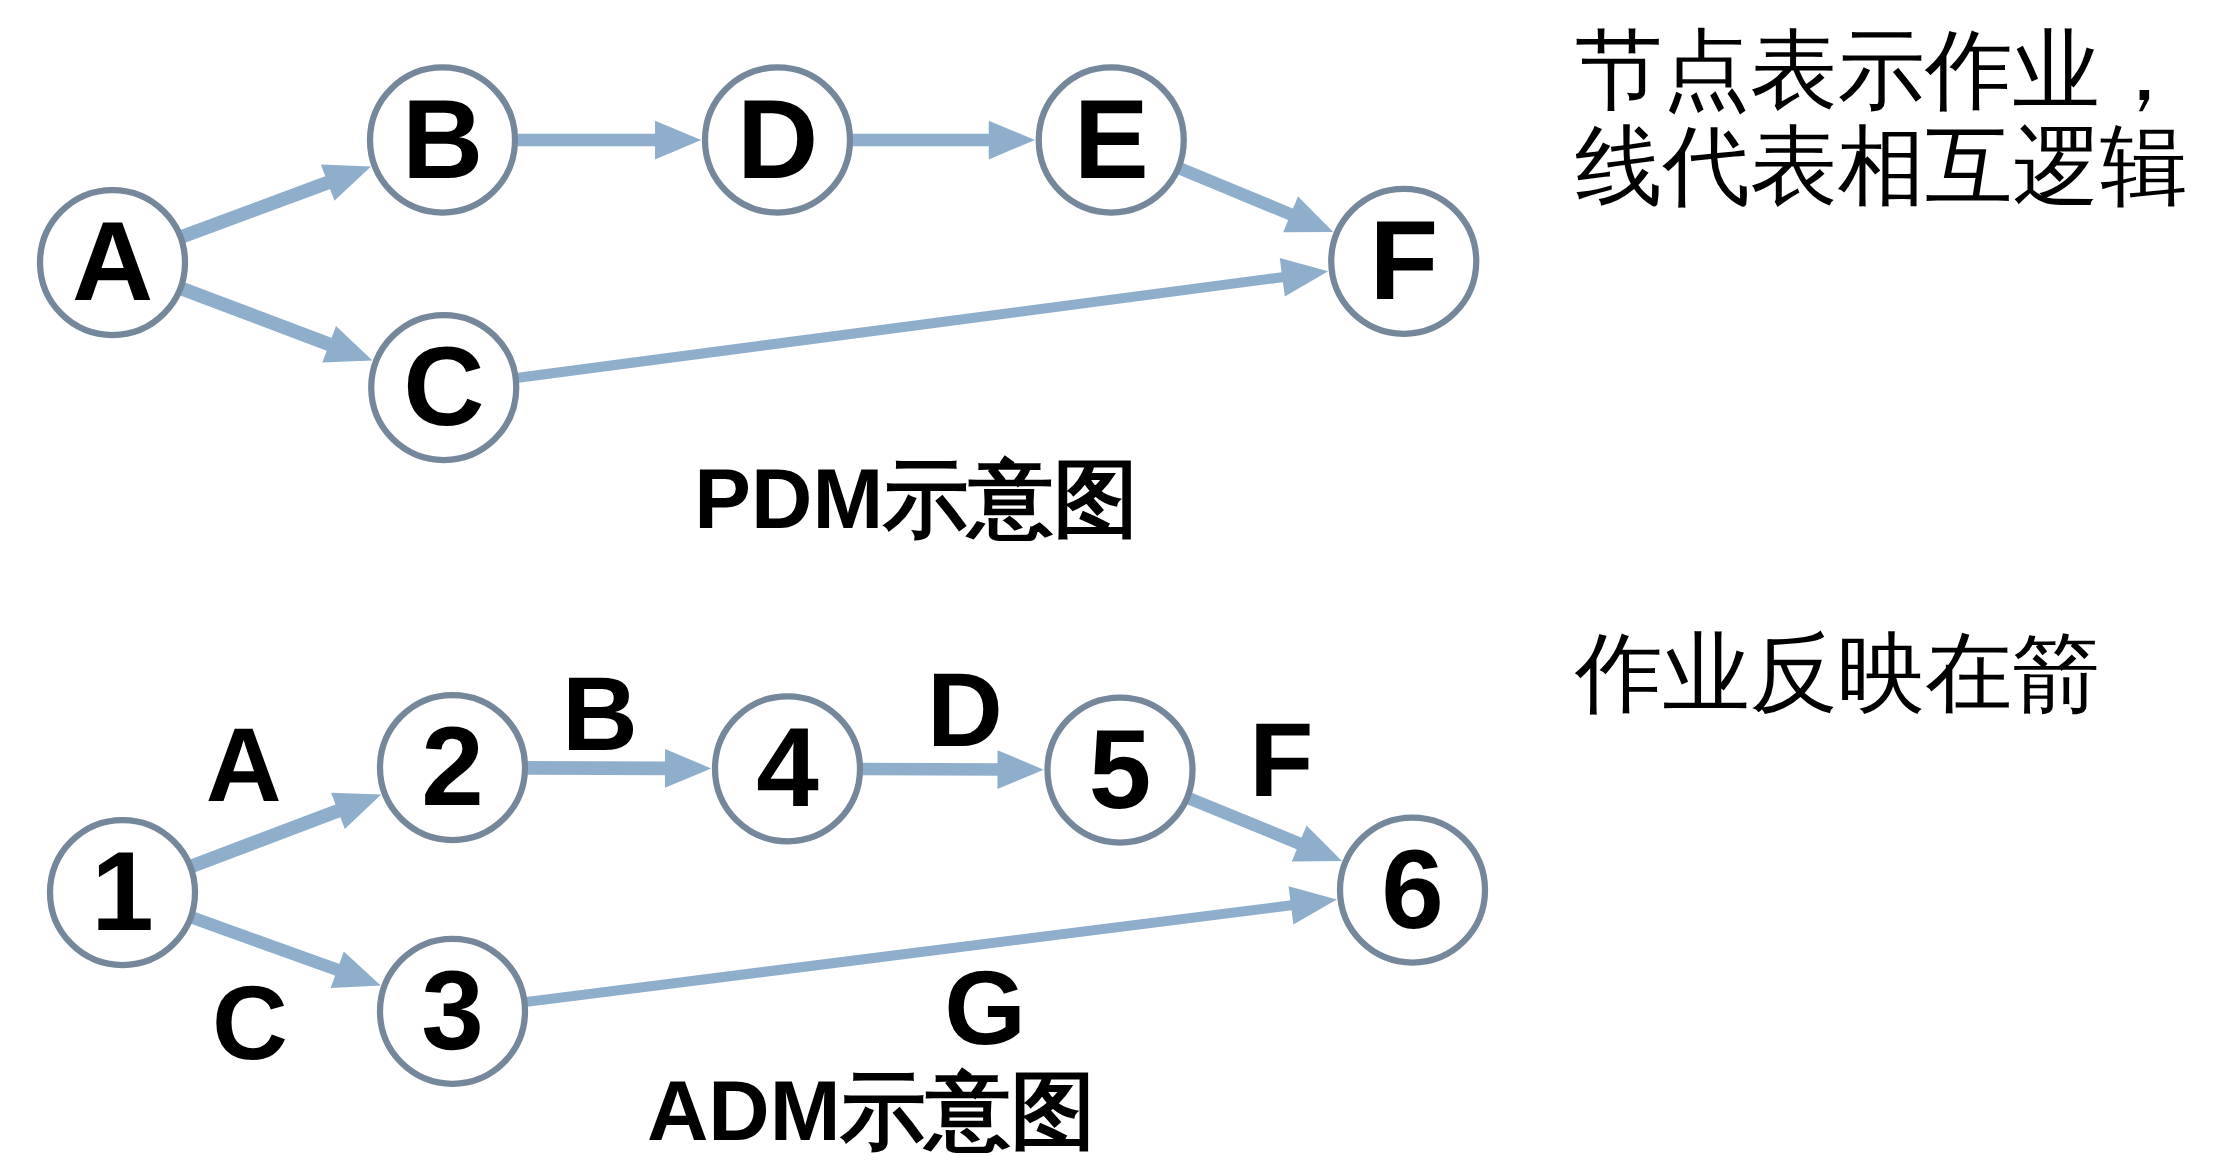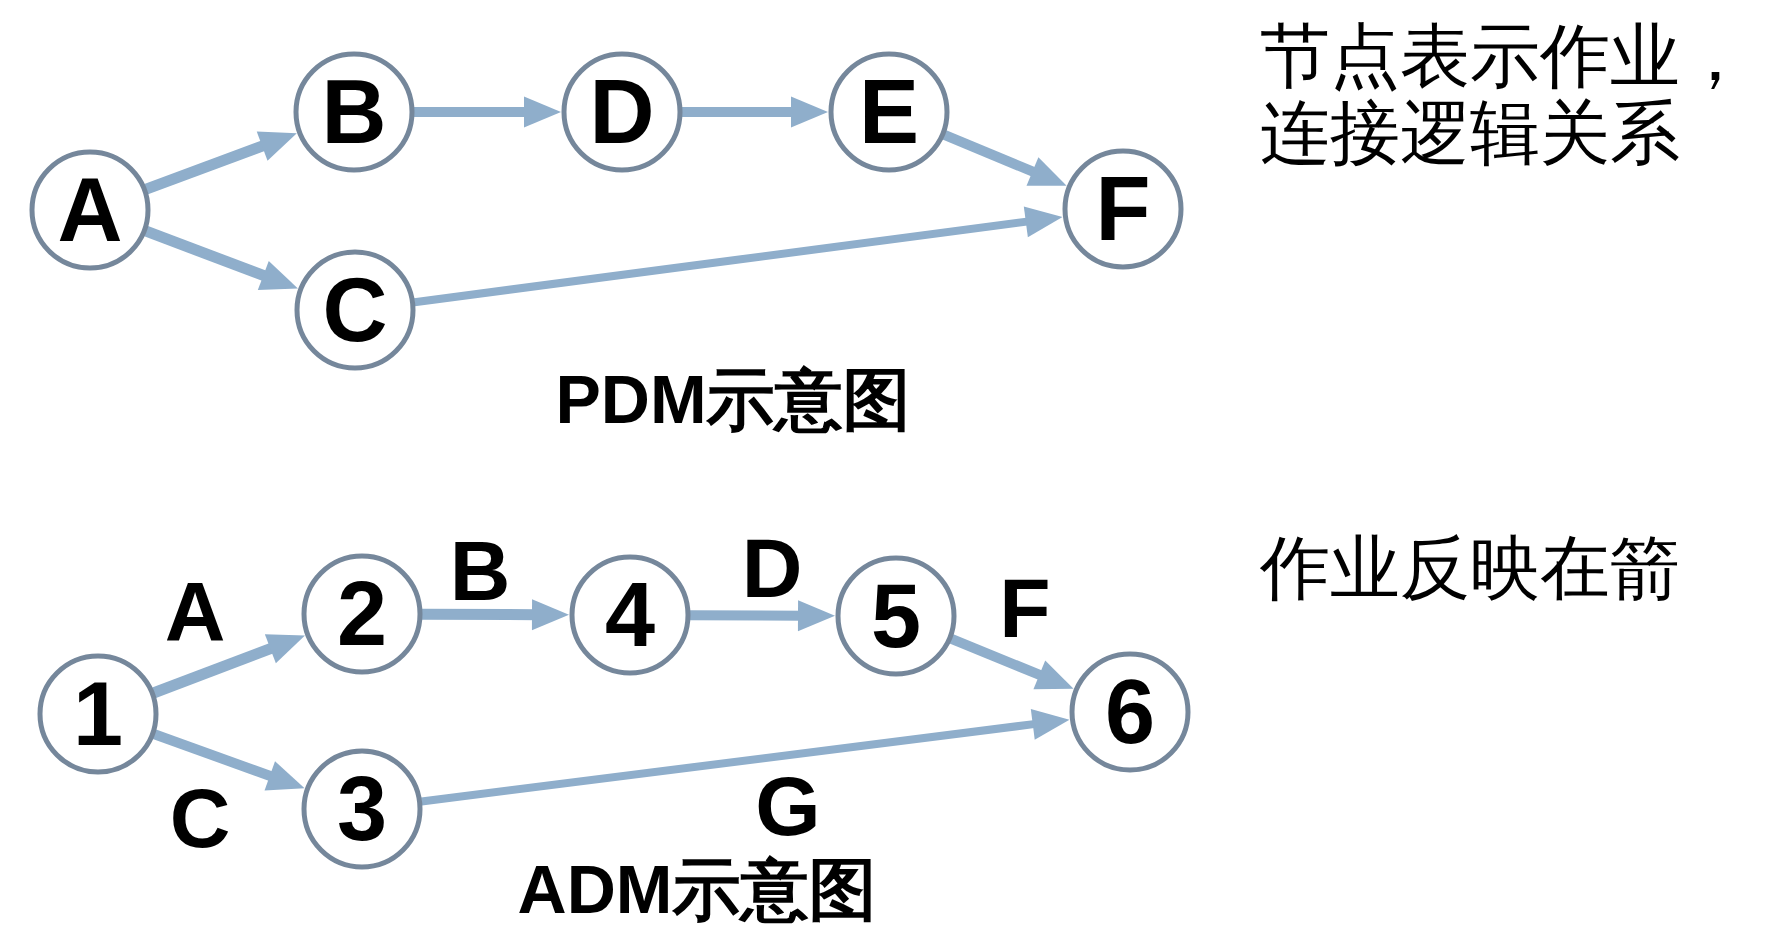--- a/index.html
+++ b/index.html
@@ -14,21 +14,21 @@
   .edge-label{font-family:"Liberation Sans","DejaVu Sans",sans-serif;
               font-weight:bold;font-size:84px;fill:#000;
               text-anchor:middle;}
   .caption{font-family:"Liberation Sans","DejaVu Sans",sans-serif;
            font-weight:bold;font-size:68px;fill:#000;
            text-anchor:middle;dominant-baseline:central;}
   .note{position:absolute;left:1260px;width:525px;
         font-family:"DejaVu Serif","Liberation Serif",serif;
         font-size:70px;line-height:77px;color:#000000;}
   .note-top{top:18px;}
-  .note-bottom{top:530px;}
+  .note-bottom{top:500px;}
 </style>
 </head>
 <body>
 
 <div class="canvas">
   <svg id="diagram" width="1788" height="930" viewBox="0 0 1788 930">
     <g id="pdm-group">
         <line x1="146.24948927889204" y1="189.119507767684" x2="266.8132916177173" y2="144.36476296008976" stroke="#8FAECB" stroke-width="11"></line>
         <polygon points="296.8130192331264,133.22850043618791 267.5199613378246,160.63592204316322 256.73170701779463,131.57368591573564" fill="#8FAECB"></polygon>
         <line x1="146.13610313704453" y1="231.18343514605453" x2="267.98904013758096" y2="277.16567552361545" stroke="#8FAECB" stroke-width="11"></line>
@@ -84,18 +84,18 @@
         <text x="772" y="568" class="edge-label" dominant-baseline="central">D</text>
         <text x="1025" y="608" class="edge-label" dominant-baseline="central">F</text>
         <text x="200" y="818" class="edge-label" dominant-baseline="central">C</text>
         <text x="788" y="806" class="edge-label" dominant-baseline="central">G</text>
       </g>
     <text class="caption" x="733" y="399">PDM示意图</text>
     <text class="caption" x="697" y="889">ADM示意图</text>
   </svg>
   <div class="note note-top" id="note-pdm">
       <div>节点表示作业，</div>
-      <div>连接逻辑关系</div>
+      <div>线代表相互逻辑</div>
     </div>
   <div class="note note-bottom" id="note-adm">
       <div>作业反映在箭</div>
     </div>
 </div>
 
 </body></html>

